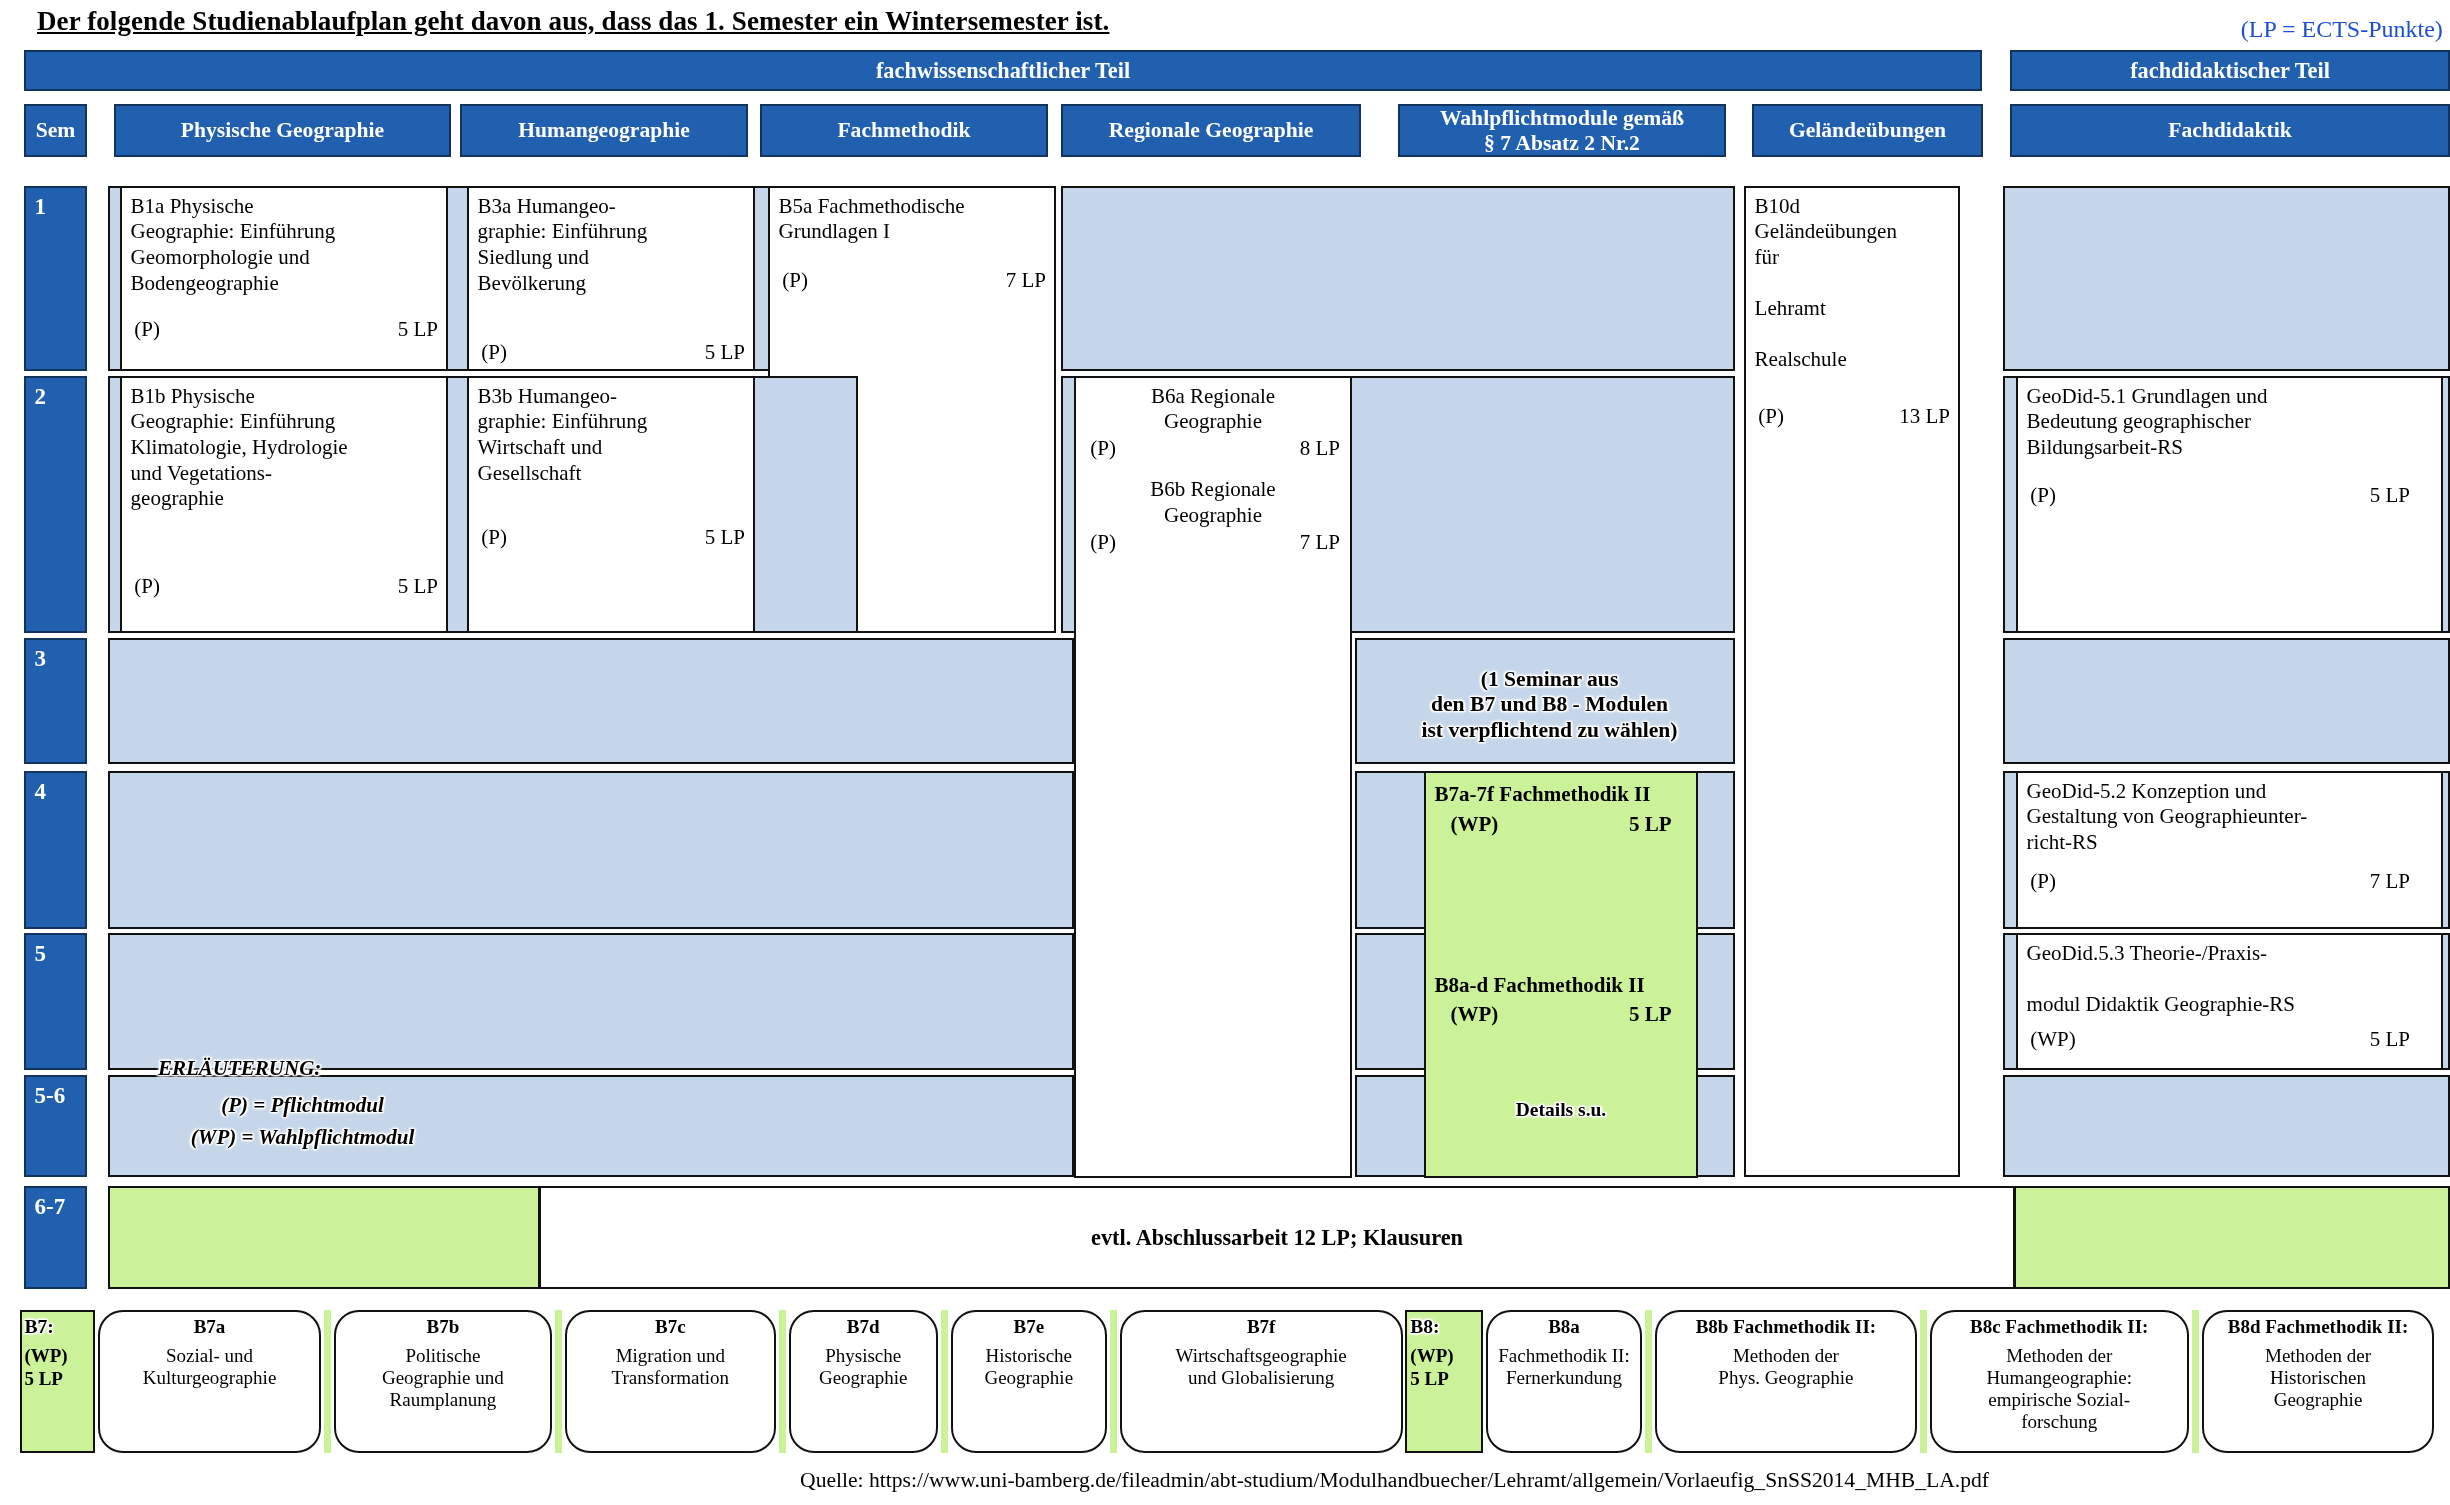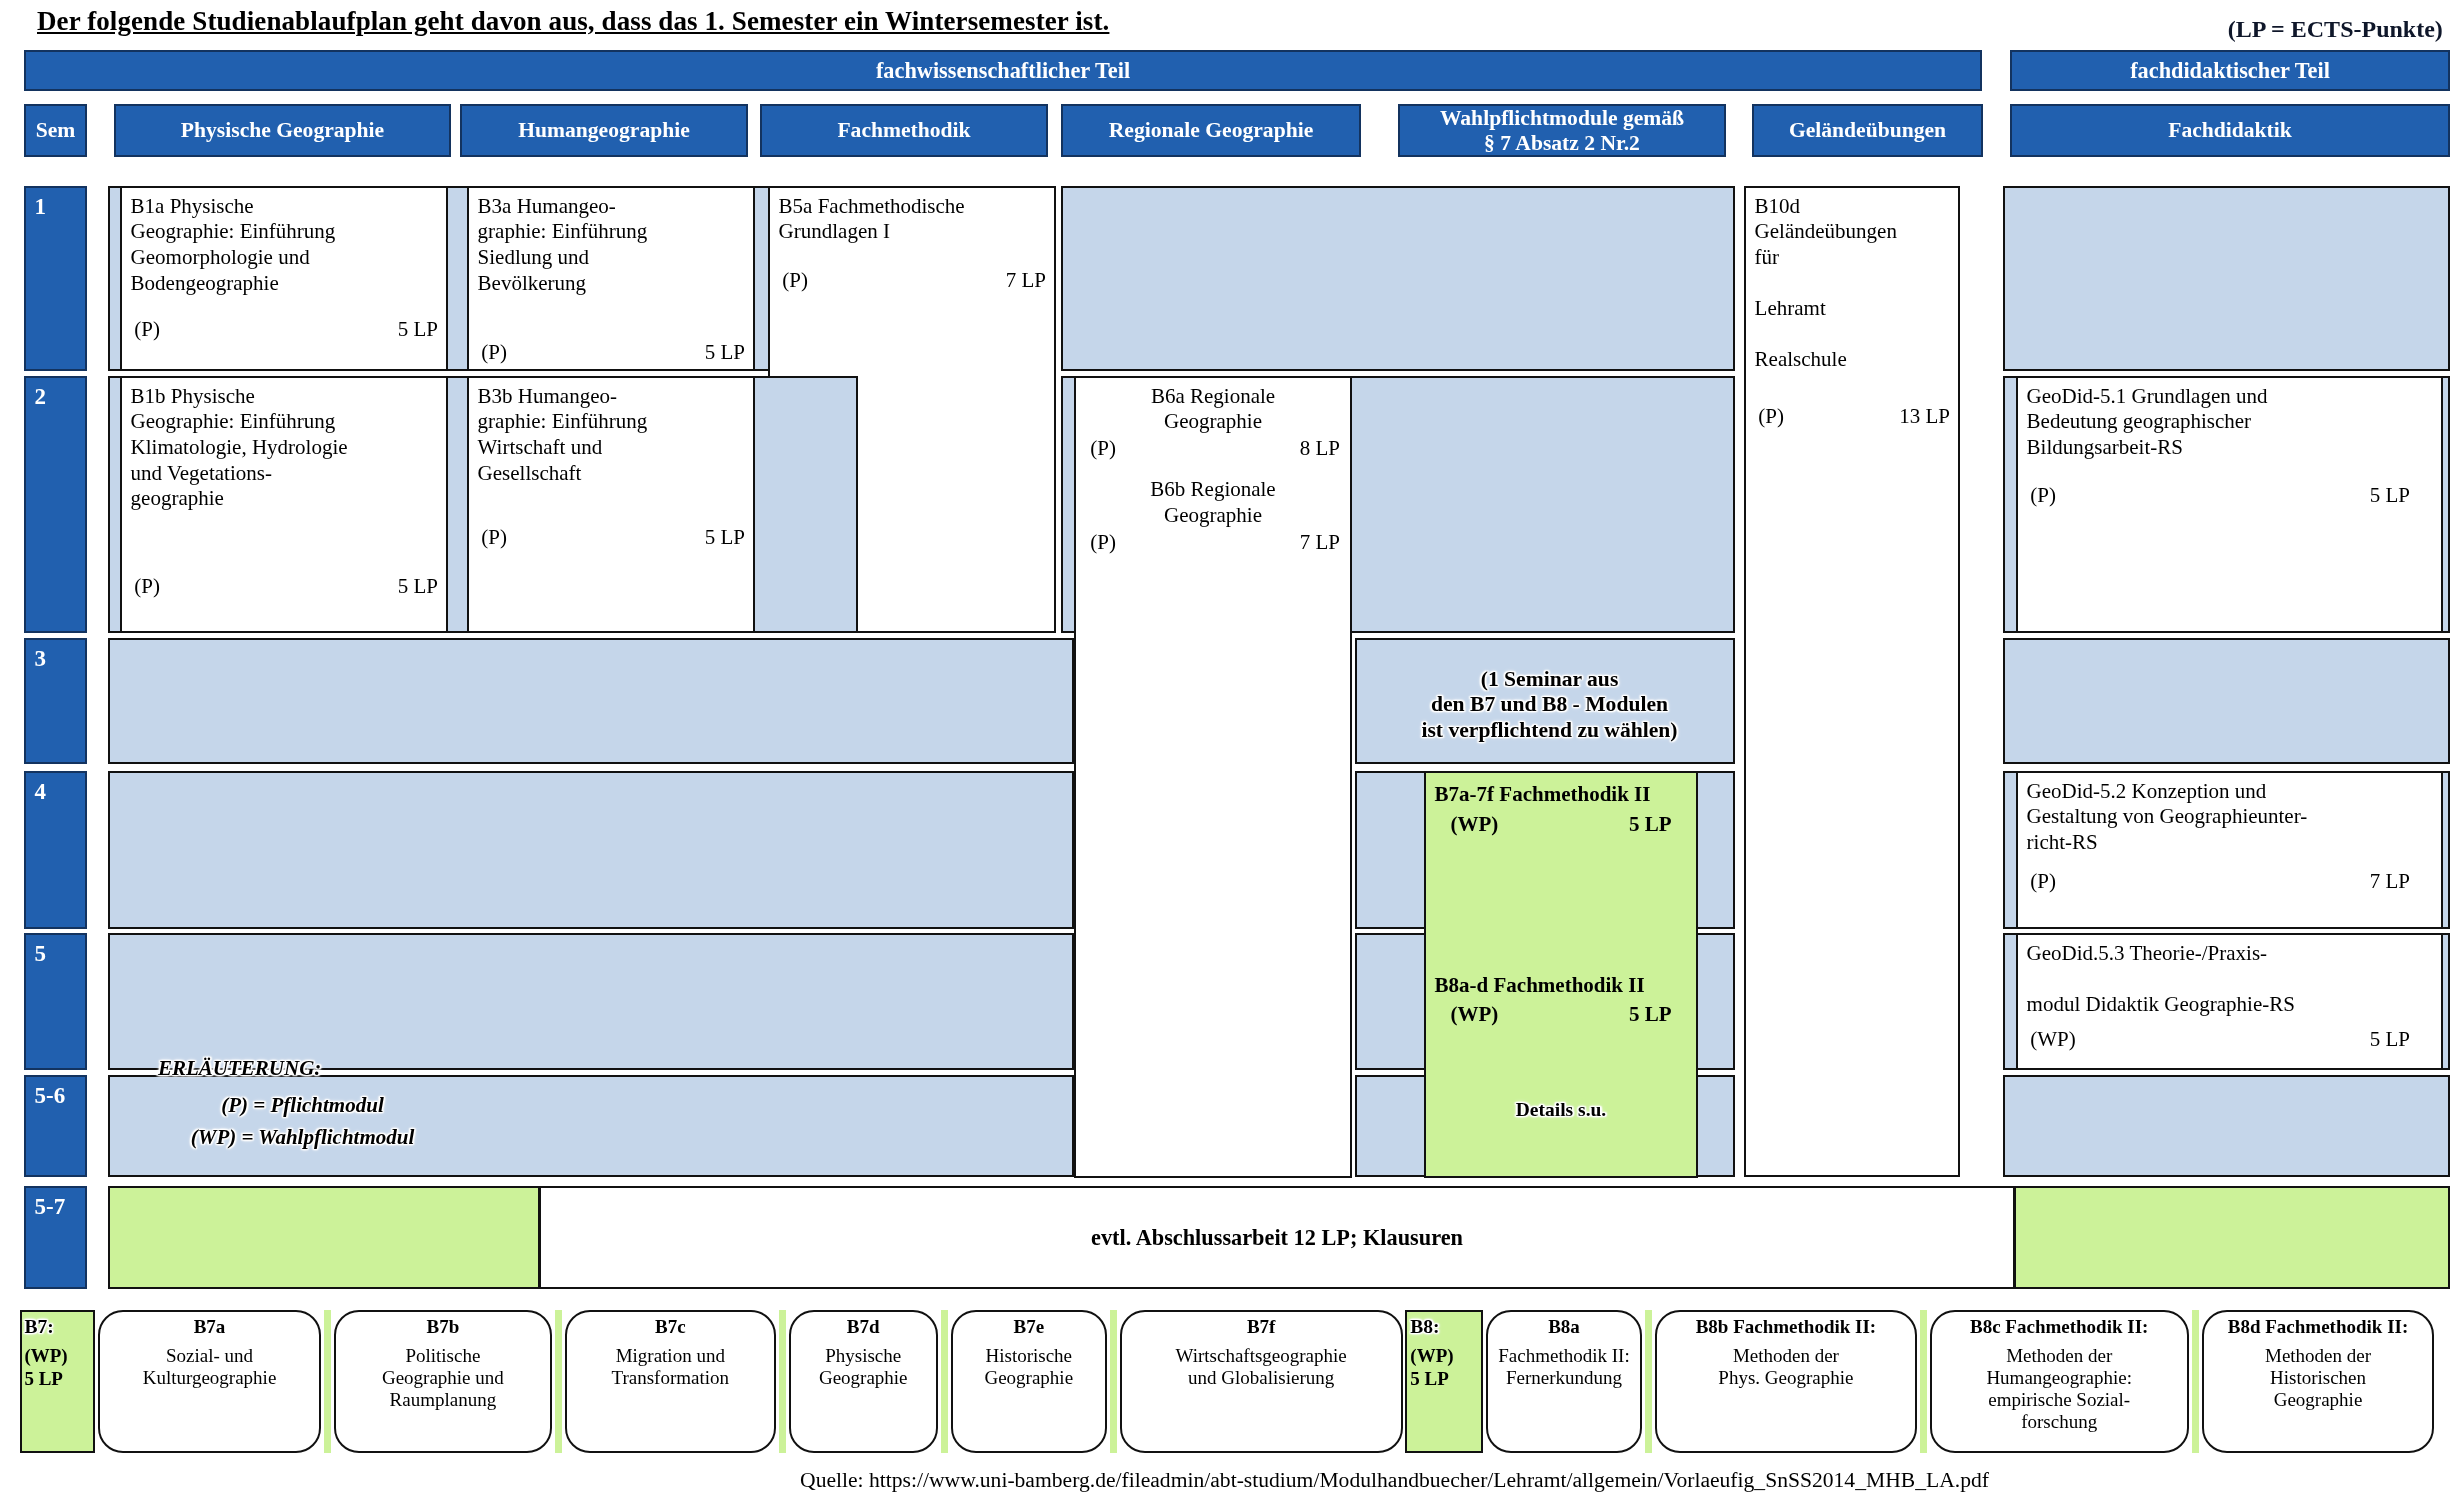--- a/index.html
+++ b/index.html
@@ -7,21 +7,21 @@
   .abs{position:absolute;box-sizing:border-box;}
   
   .blue{background:#2160AF;color:#ffffff;border:2.2px solid #13335f;}
   .lblue{background:#C5D6EA;border:2.2px solid #111111;}
   .green{background:#CCF299;border:2.2px solid #111111;}
   .white{background:#ffffff;border:2.2px solid #111111;}
 
   
   #title{left:37px;top:5.8px;font-size:27px;font-weight:bold;color:#000;
          text-decoration:underline;white-space:nowrap;letter-spacing:0.1px;}
-  #lp-note{right:7.2px;top:16px;font-size:24px;font-weight:bold;color:#0f172a;white-space:nowrap;}
+  #lp-note{right:7.2px;top:16px;font-size:24px;font-weight:normal;color:#1d4ed8;white-space:nowrap;}
 
   
   .band{display:flex;align-items:center;justify-content:center;font-size:22.3px;font-weight:bold;}
   .colhead{display:flex;align-items:center;justify-content:center;text-align:center;
            font-size:21.6px;font-weight:bold;line-height:1.12;padding:1.4px 2.9px;}
   .semcell{display:flex;align-items:flex-start;justify-content:flex-start;
            font-size:23px;font-weight:bold;padding:5.8px 0 0 8.6px;}
 
   
   .mod{font-size:21px;line-height:1.22;padding:5.8px 8.6px 4.3px 8.6px;color:#000;}
@@ -239,21 +239,21 @@
 </div>
 <div class="abs modfoot" style="left:2016px;top:1027px;width:404px;">
   <span class="pp">(WP)</span>
   <span>5 LP</span>
 </div>
 
 <div class="abs halo erl" style="left:115px;top:1055px;width:375px;text-align:left;padding-left:43px;">ERLÄUTERUNG:</div>
 <div class="abs halo erl" style="left:115px;top:1092px;width:375px;text-align:center;">(P) = Pflichtmodul</div>
 <div class="abs halo erl" style="left:115px;top:1124px;width:375px;text-align:center;">(WP) = Wahlpflichtmodul</div>
 
-<div class="abs blue semcell" style="left:24px;top:1186px;width:63px;height:103px;">5-7</div>
+<div class="abs blue semcell" style="left:24px;top:1186px;width:63px;height:103px;">6-7</div>
 <div class="abs green" style="left:108px;top:1186px;width:432px;height:103px;"></div>
 <div class="abs white" style="left:539px;top:1186px;width:1476px;height:103px;display:flex;align-items:center;justify-content:center;font-size:22.3px;font-weight:bold;">evtl. Abschlussarbeit 12 LP; Klausuren</div>
 <div class="abs green" style="left:2014px;top:1186px;width:436px;height:103px;"></div>
 
 <div class="abs" style="left:19.5px;top:1310px;width:2415px;height:143px;display:flex;gap:2.9px;">
 
   <div class="green lgkey" style="width:66px;border-width:2.2px;">
     <span class="code halo" style="font-size:19.5px">B7:</span>
     <span>(WP)</span>
     <span>5 LP</span>

